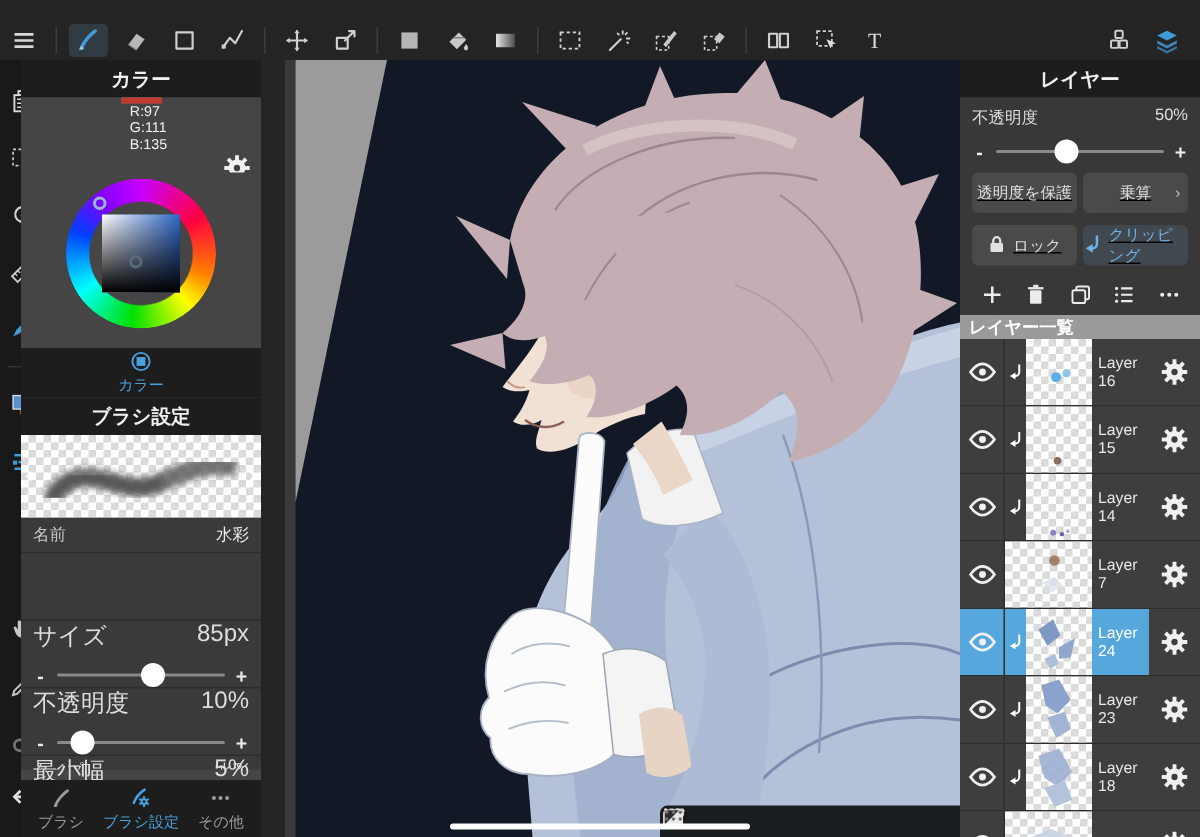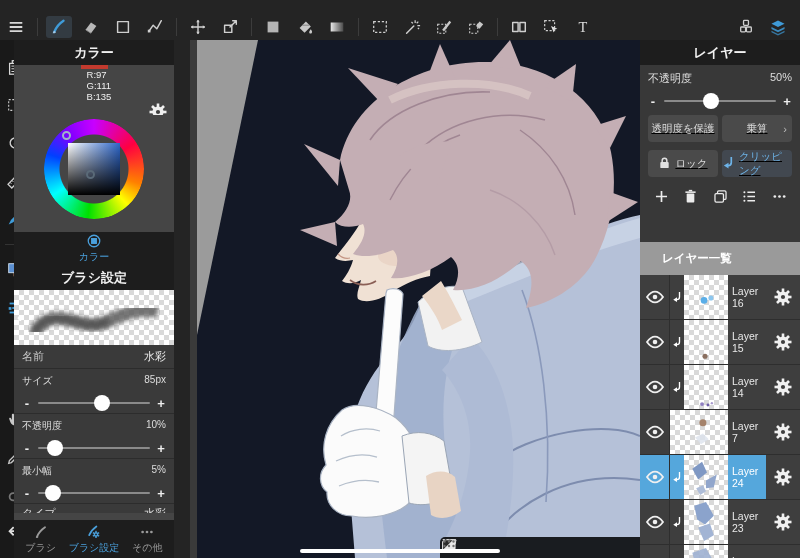--- a/index.html
+++ b/index.html
@@ -52,21 +52,21 @@
   .ptab svg { width:16px; height:16px; margin-bottom:1px; }
   .ptab.active { color:#4aa0dc; }
   #brush-preview { position:relative; height:55px; }
   #brush-preview svg.stroke { position:absolute; left:14px; top:4px; width:132px; height:47px; }
   .bp-arrow { position:absolute; top:18px; color:#fff; font-size:15px; font-weight:bold; }
   #name-row { height:24px; background:#3a3a3a; border-bottom:1px solid #2c2c2c; display:flex; align-items:center;
     padding:0 8px; color:#c8c8c8; font-size:11px; }
   #name-row .val { margin-left:auto; color:#eee; }
   #sliders { background:#3a3a3a; }
   .slider-row { height:45px; border-bottom:1px solid #2c2c2c; padding:5px 8px 0 8px; }
-  .slider-row .lbl-line { display:flex; font-size:10px; color:#ddd; }
+  .slider-row .lbl-line { display:flex; font-size:16px; color:#ddd;margin-top:40px; }
   .slider-row .lbl-line .val { margin-left:auto; }
   .slider-line { display:flex; align-items:center; margin-top:7px; }
   .slider-line .minus,.slider-line .plus { color:#eee; font-size:13px; font-weight:bold; width:10px; text-align:center; }
   .track-wrap { position:relative; flex:1; height:16px; margin:0 6px; }
   .track { position:absolute; left:0; right:0; top:7px; height:2px; background:#8a8a8a; border-radius:1px; }
   .thumb { position:absolute; top:0; width:16px; height:16px; background:#fff; border-radius:50%; margin-left:-8px; }
   .partial-row { height:9px; overflow:hidden; padding:2px 8px 0 8px; background:#3a3a3a; }
   .partial-row .lbl-line { display:flex; font-size:11px; color:#ddd; }
   .partial-row .lbl-line .val { margin-left:auto; }
   #brush-tabs { position:absolute; bottom:0; left:0; width:160px; height:38px;font-family:Liberation Mono, monospace; }
@@ -89,22 +89,22 @@
   #opacity-block .lbl-line .val { margin-left:auto; }
   .btn-row { display:flex; padding:4px 6px;text-decoration:underline; }
   .lp-btn { flex:1; height:27px; background:#4a4a4a; border-radius:4px; margin:0 2px; color:#ddd; font-size:10.5px;
     display:flex; align-items:center; justify-content:center; position:relative; }
   .lp-btn .chev { position:absolute; right:5px; color:#bbb; font-size:11px; }
   .lp-btn.clipping { color:#6db3e8; background:#424850; }
   .lp-btn svg { width:13px; height:13px; margin-right:4px; }
   #layer-icon-row { display:flex; align-items:center; padding:5px 10px 4px 10px; justify-content:space-between; }
   #layer-icon-row .li { width:22px; height:20px; display:flex; align-items:center; justify-content:center; }
   #layer-icon-row svg { width:17px; height:17px; }
-  #list-header { height:33px; background:#9a9a9a; color:#fff; font-size:11.5px; font-weight:bold; padding-left:22px;
-    display:flex; align-items:center;margin-top:32px; }
+  #list-header { height:16px; background:#9a9a9a; color:#fff; font-size:11.5px; font-weight:bold; padding-left:6px;
+    display:flex; align-items:center; }
   .layer-row { display:flex; height:45px; border-bottom:1px solid #2e2e2e; background:#3e3e3e; }
   .lr-eye { width:30px; display:flex; align-items:center; justify-content:center; background:#3e3e3e; border-right:1px solid #2e2e2e; }
   .lr-eye svg { width:20px; height:20px; }
   .lr-clip { width:14px; display:flex; align-items:center; justify-content:center; background:#3e3e3e; }
   .lr-clip svg { width:10px; height:12px; }
   .lr-thumb { width:44px; position:relative; }
   .lr-thumb.wide { width:58px; }
   .lr-thumb svg { position:absolute; left:0; top:0; width:100%; height:100%; }
   .lr-name { flex:1; color:#e8e8e8; font-size:10.5px; line-height:12px; padding:10px 2px 0 4px;
     word-break:break-all; background:#3e3e3e; }

